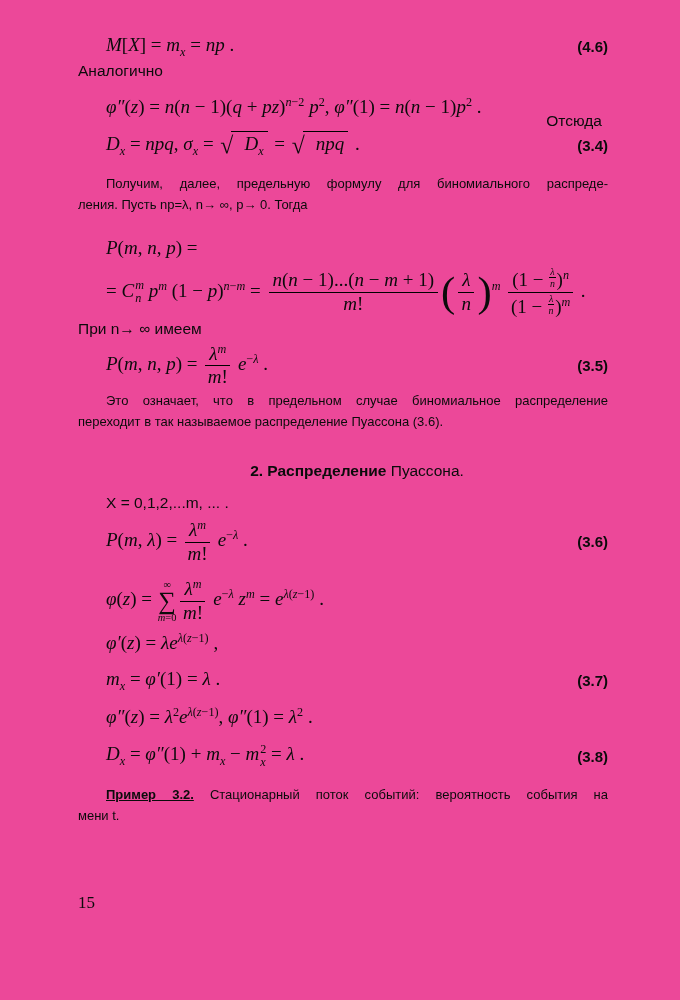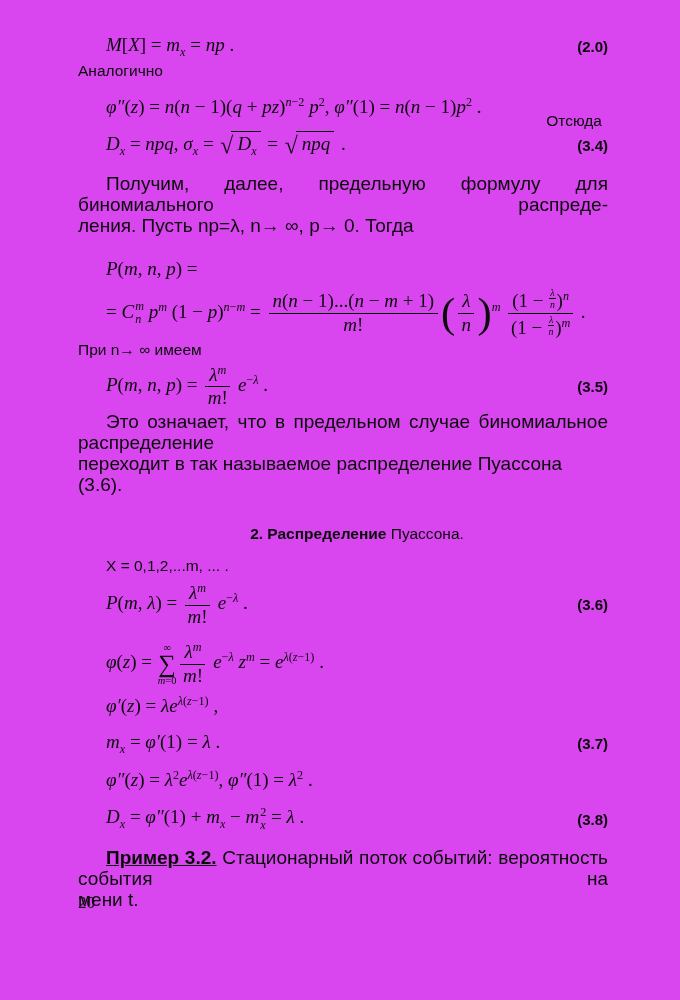--- a/index.html
+++ b/index.html
@@ -1,25 +1,25 @@
 <!DOCTYPE html>
 <html><head>
 <meta charset="utf-8">
 <style>
   html,body{margin:0;padding:0;background:#fff;}
   .page{
-    position:relative;width:680px;height:1000px;background:#d946ef;
+    position:relative;width:680px;height:1000px;background:#ec4899;
     font-family:"Liberation Sans",sans-serif;color:#0b0b0b;overflow:hidden;
     box-sizing:border-box;
   }
   .content{position:absolute;left:78px;top:28px;width:530px;}
 
   
   .text{font-size:15.5px;line-height:21px;}
-  .para{margin:0;font-size:19px;line-height:21px;}
+  .para{margin:0;font-size:13px;line-height:21px;}
   .pline{display:block;}
   .jfull{text-align:justify;text-align-last:justify;}
   .indent{text-indent:28px;}
   .hb{font-weight:bold;}
   .exlabel{font-weight:bold;text-decoration:underline;}
   .pagenum{
     position:absolute;left:78px;top:893px;
     font-family:"Liberation Serif",serif;font-size:17px;
   }
 
@@ -43,36 +43,36 @@
   .mss{display:inline-block;font-size:64%;text-align:left;vertical-align:-0.45em;line-height:1.05;margin-left:1px;}
   .mss .row{display:block;}
   .mfrac{display:inline-block;vertical-align:middle;text-align:center;line-height:1.1;margin:0 3px;}
   .mfrac .num{display:block;border-bottom:1.3px solid #000;padding:0 4px 1px;}
   .mfrac .den{display:block;padding-top:1px;}
   .sfrac{display:inline-block;font-size:52%;text-align:center;vertical-align:-0.15em;line-height:1.05;margin:0 1px;}
   .sfrac .num{display:block;border-bottom:1px solid #000;padding:0 1px;}
   .sfrac .den{display:block;}
   .msqrt{display:inline-block;white-space:nowrap;margin:0 2px;}
   .msqrt .sym{font-size:1.25em;font-style:normal;letter-spacing:-2px;vertical-align:-0.12em;}
-  .msqrt .rad{border-top:1.5px solid #000;padding:1px 4px 0 6px;}
+  .msqrt .rad{border-top:1.5px solid #000;padding:1px 4px 0 13px;}
   .msum{display:inline-block;text-align:center;vertical-align:middle;line-height:0.95;margin:0 1px;}
   .msum .stop{display:block;font-size:55%;}
   .msum .ssig{display:block;font-size:130%;}
   .msum .sbot{display:block;font-size:55%;}
   .mbig{display:inline-block;font-size:225%;font-weight:300;vertical-align:middle;line-height:0.72;font-style:normal;}
 </style>
 </head>
 <body>
 
 <div class="page">
   <div class="content">
 
     <div class="eqrow" style="margin-top:6px;">
       <span class="math"><span class="mi">M</span><span class="mr">[</span><span class="mi">X</span><span class="mr">] = </span><span class="mi">m</span><span class="msub"><span class="mi">x</span></span><span class="mr"> = </span><span class="mi">np</span><span class="mr"> .</span></span>
-      <span class="eqnum">(2.0)</span>
+      <span class="eqnum">(4.6)</span>
     </div>
 
     <div class="text" style="margin-top:0;">Аналогично</div>
 
     <div class="eqrow" style="margin-top:4px;">
       <span class="math"><span class="mi">φ″</span><span class="mr">(</span><span class="mi">z</span><span class="mr">) = </span><span class="mi">n</span><span class="mr">(</span><span class="mi">n</span><span class="mr"> − 1)(</span><span class="mi">q</span><span class="mr"> + </span><span class="mi">pz</span><span class="mr">)</span><span class="msup"><span class="mi">n</span><span class="mr">−2</span></span><span class="mr"> </span><span class="mi">p</span><span class="msup"><span class="mr">2</span></span><span class="mr">,   </span><span class="mi">φ″</span><span class="mr">(1) = </span><span class="mi">n</span><span class="mr">(</span><span class="mi">n</span><span class="mr"> − 1)</span><span class="mi">p</span><span class="msup"><span class="mr">2</span></span><span class="mr"> .</span></span>
       <span class="sidelabel">Отсюда</span>
     </div>
 
     <div class="eqrow" style="margin-top:2px;">
@@ -138,14 +138,14 @@
       <span class="eqnum">(3.8)</span>
     </div>
 
     <p class="para" style="margin-top:14px;">
       <span class="pline jfull indent"><span class="exlabel">Пример 3.2.</span><span> Стационарный поток событий: вероятность события на</span></span>
       <span class="pline">мени t.</span>
     </p>
 
   </div>
 
-  <div class="pagenum">20</div>
+  <div class="pagenum">15</div>
 </div>
 
 </body></html>

